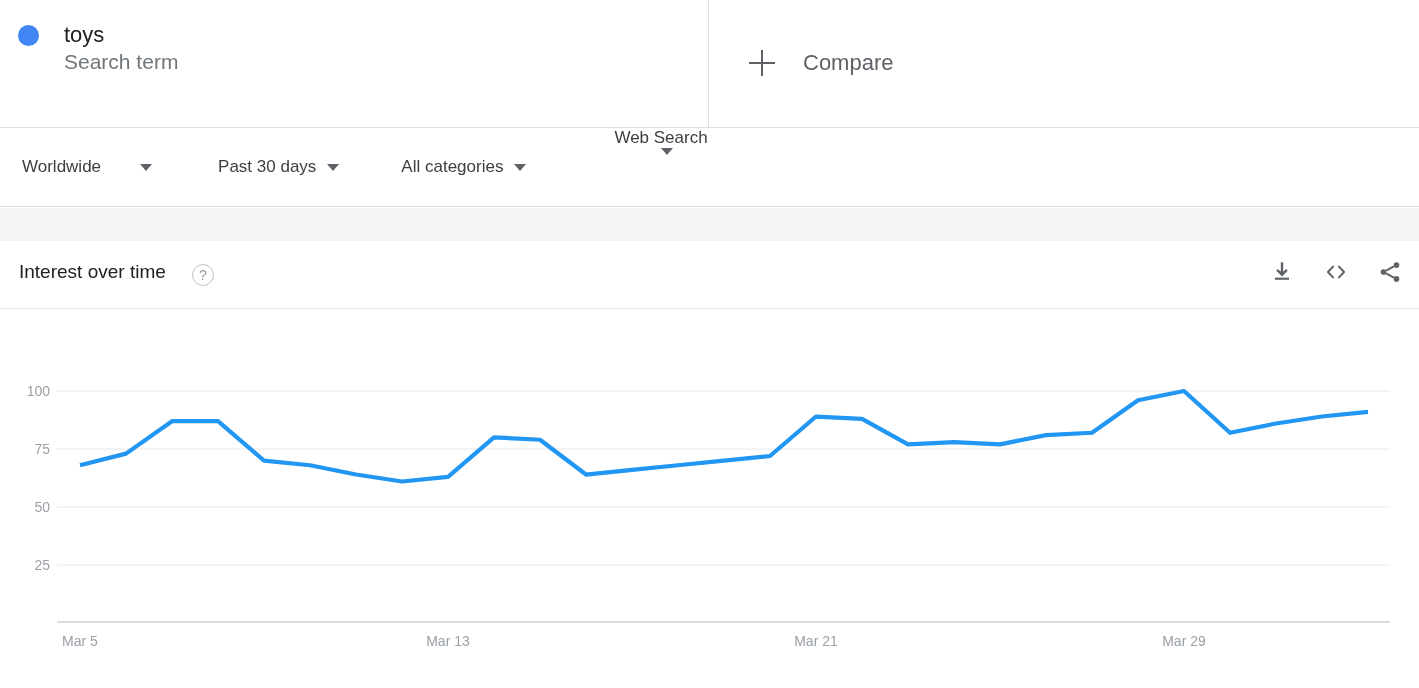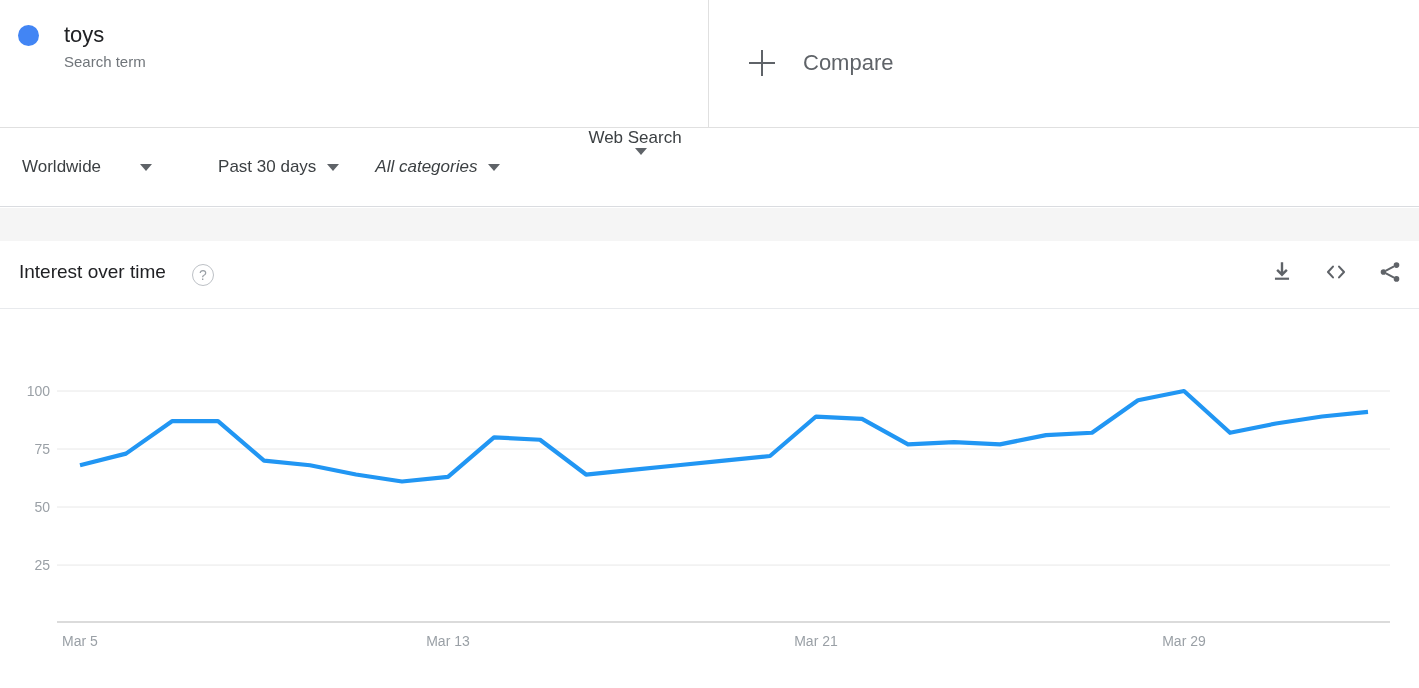--- a/index.html
+++ b/index.html
@@ -30,21 +30,21 @@
   .term-dot {
     position: absolute; left: 18px; top: 26px;
     width: 21px; height: 21px; border-radius: 50%;
   }
   .term-text { position: absolute; left: 64px; top: 22px; }
   .term-title {
     font-size: 22px; line-height: 28px;
     color: #202124; font-weight: 400;
   }
   .term-sub {
-    font-size: 15px; line-height: 22px;
+    font-size: 21px; line-height: 22px;
     color: #70757a; margin-top: 2px;
   }
   .compare-card {
     flex: 1; height: 128px;
     display: flex; align-items: center;
     padding-left: 40px;
     cursor: pointer;
   }
   .plus-icon {
     width: 26px; height: 26px;
@@ -74,21 +74,21 @@
     white-space: nowrap;
   }
   .caret {
     width: 0; height: 0; margin-left: 11px;
     border-left: 6px solid transparent;
     border-right: 6px solid transparent;
     border-top: 7px solid #5f6368;
   }
   .f0 { margin-left: 22px; gap: 28px; }
   .f1 { margin-left: 66px; text-align: center; }
-  .f2 { margin-left: 36px; font-style: italic; }
+  .f2 { margin-left: 62px; }
   .f3 { margin-left: 88px; flex-direction: column; }
 
   
   .grey-band {
     position: absolute; top: 208px; left: 0;
     width: 1419px; height: 33px;
     background: #f5f5f5;
   }
 
   

